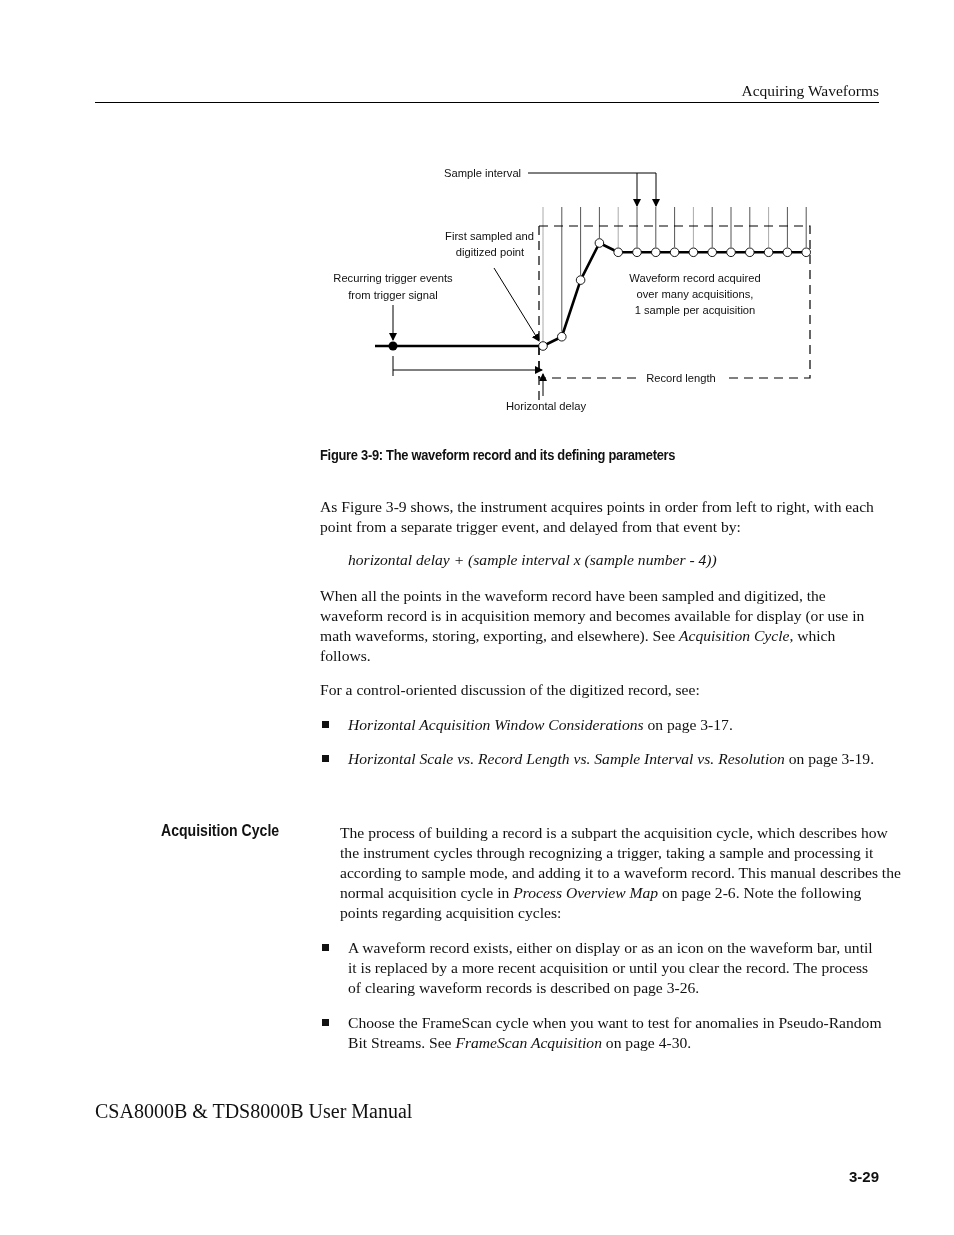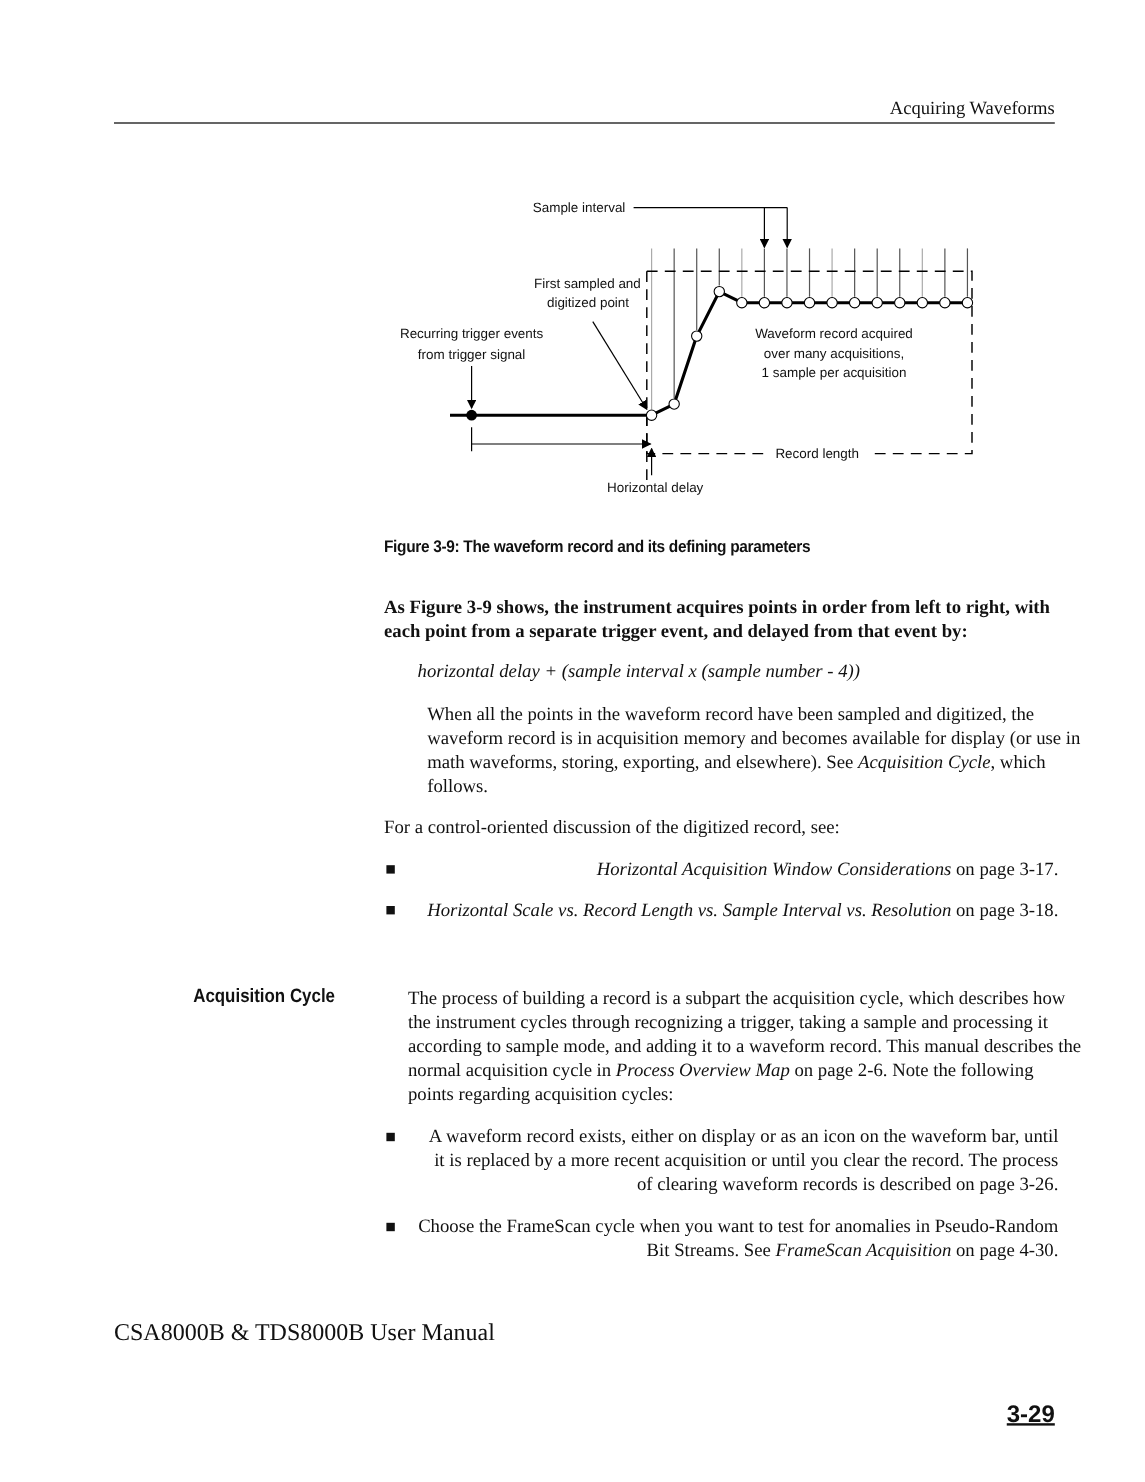--- a/index.html
+++ b/index.html
@@ -8,27 +8,27 @@
   .abs { position: absolute; }
   .header-title { right: 75px; top: 82px; font-size: 15.5px; }
   .header-rule { left: 95px; top: 102px; width: 784px; height: 0; border-top: 1.3px solid #000; }
   #diagram { position: absolute; left: 0; top: 0; }
   .dlabel { font-family: "Liberation Sans", sans-serif; font-size: 11.2px; fill: #111; }
   .caption { left: 320px; top: 447px; font-family: "Liberation Sans", sans-serif;
              font-weight: bold; font-size: 14px; letter-spacing: -0.3px; transform: scaleX(0.92); transform-origin: left; }
   .body { left: 320px; width: 562px; font-size: 15.6px; line-height: 20px; }
   .formula { left: 348px; font-style: italic; font-size: 15.6px; }
   i { font-style: italic; }
-  .bullet { left: 320px; width: 562px; font-size: 15.6px; line-height: 20px; text-align: right; }
+  .bullet { left: 320px; width: 562px; font-size: 15.6px; line-height: 20px; }
   .bullet .sq { position: absolute; left: 2px; top: 6px; width: 7px; height: 7px; background: #111; }
   .bullet .txt { margin-left: 28px; }
   .side-head { left: 161px; top: 822px; font-family: "Liberation Sans", sans-serif; font-weight: bold;
                font-size: 16px; transform: scaleX(0.88); transform-origin: left; }
   .footer-left { left: 95px; top: 1100px; font-size: 20px; }
-  .footer-right { right: 75px; top: 1168px; font-family: "Liberation Sans", sans-serif; font-weight: bold; font-size: 20px; text-decoration: underline; }
+  .footer-right { right: 75px; top: 1168px; font-family: "Liberation Sans", sans-serif; font-weight: bold; font-size: 15px; }
 </style>
 </head>
 <body>
 
 <div class="abs header-title">Acquiring Waveforms</div>
 <div class="abs header-rule"></div>
 
 <svg id="diagram" width="954" height="430">
   <defs>
     <marker id="arr" markerWidth="8" markerHeight="8" refX="7" refY="4" orient="auto" markerUnits="userSpaceOnUse">
@@ -96,34 +96,34 @@
   <text class="dlabel" x="393" y="299" text-anchor="middle">from trigger signal</text>
   <text class="dlabel" x="695" y="282" text-anchor="middle">Waveform record acquired</text>
   <text class="dlabel" x="695" y="298" text-anchor="middle">over many acquisitions,</text>
   <text class="dlabel" x="695" y="314" text-anchor="middle">1 sample per acquisition</text>
   <text class="dlabel" x="681" y="382" text-anchor="middle">Record length</text>
   <text class="dlabel" x="546" y="410" text-anchor="middle">Horizontal delay</text>
 </svg>
 
 <div class="abs caption">Figure 3-9: The waveform record and its defining parameters</div>
 
-<div class="abs body" style="top:497px;font-weight:bold;">As Figure 3-9 shows, the instrument acquires points in order from left to right, with each point from a separate trigger event, and delayed from that event by:</div>
+<div class="abs body" style="top:497px;">As Figure 3-9 shows, the instrument acquires points in order from left to right, with each point from a separate trigger event, and delayed from that event by:</div>
 <div class="abs formula" style="top:551px;">horizontal delay + (sample interval x (sample number - 4))</div>
-<div class="abs body" style="top:586px;margin-left:36px;">
+<div class="abs body" style="top:586px;">
   <span>When all the points in the waveform record have been sampled and digitized, the waveform record is in acquisition memory and becomes available for display (or use in math waveforms, storing, exporting, and elsewhere). See </span><i>Acquisition Cycle</i><span>, which follows.</span>
 </div>
 <div class="abs body" style="top:680px;">For a control-oriented discussion of the digitized record, see:</div>
 
 <div class="abs bullet" style="top:715px;">
   <span class="sq"></span>
   <div class="txt"><i>Horizontal Acquisition Window Considerations</i><span> on page 3-17.</span></div>
 </div>
 <div class="abs bullet" style="top:749px;">
   <span class="sq"></span>
-  <div class="txt"><i>Horizontal Scale vs. Record Length vs. Sample Interval vs. Resolution</i><span> on page 3-18.</span></div>
+  <div class="txt"><i>Horizontal Scale vs. Record Length vs. Sample Interval vs. Resolution</i><span> on page 3-19.</span></div>
 </div>
 
 <div class="abs side-head">Acquisition Cycle</div>
 <div class="abs body" style="top:823px;margin-left:20px;">
   <span>The process of building a record is a subpart the acquisition cycle, which describes how the instrument cycles through recognizing a trigger, taking a sample and processing it according to sample mode, and adding it to a waveform record. This manual describes the normal acquisition cycle in </span><i>Process Overview Map</i><span> on page 2-6. Note the following points regarding acquisition cycles:</span>
 </div>
 
 <div class="abs bullet" style="top:938px;">
   <span class="sq"></span>
   <div class="txt"><span>A waveform record exists, either on display or as an icon on the waveform bar, until it is replaced by a more recent acquisition or until you clear the record. The process of clearing waveform records is described on page 3-26.</span></div>

